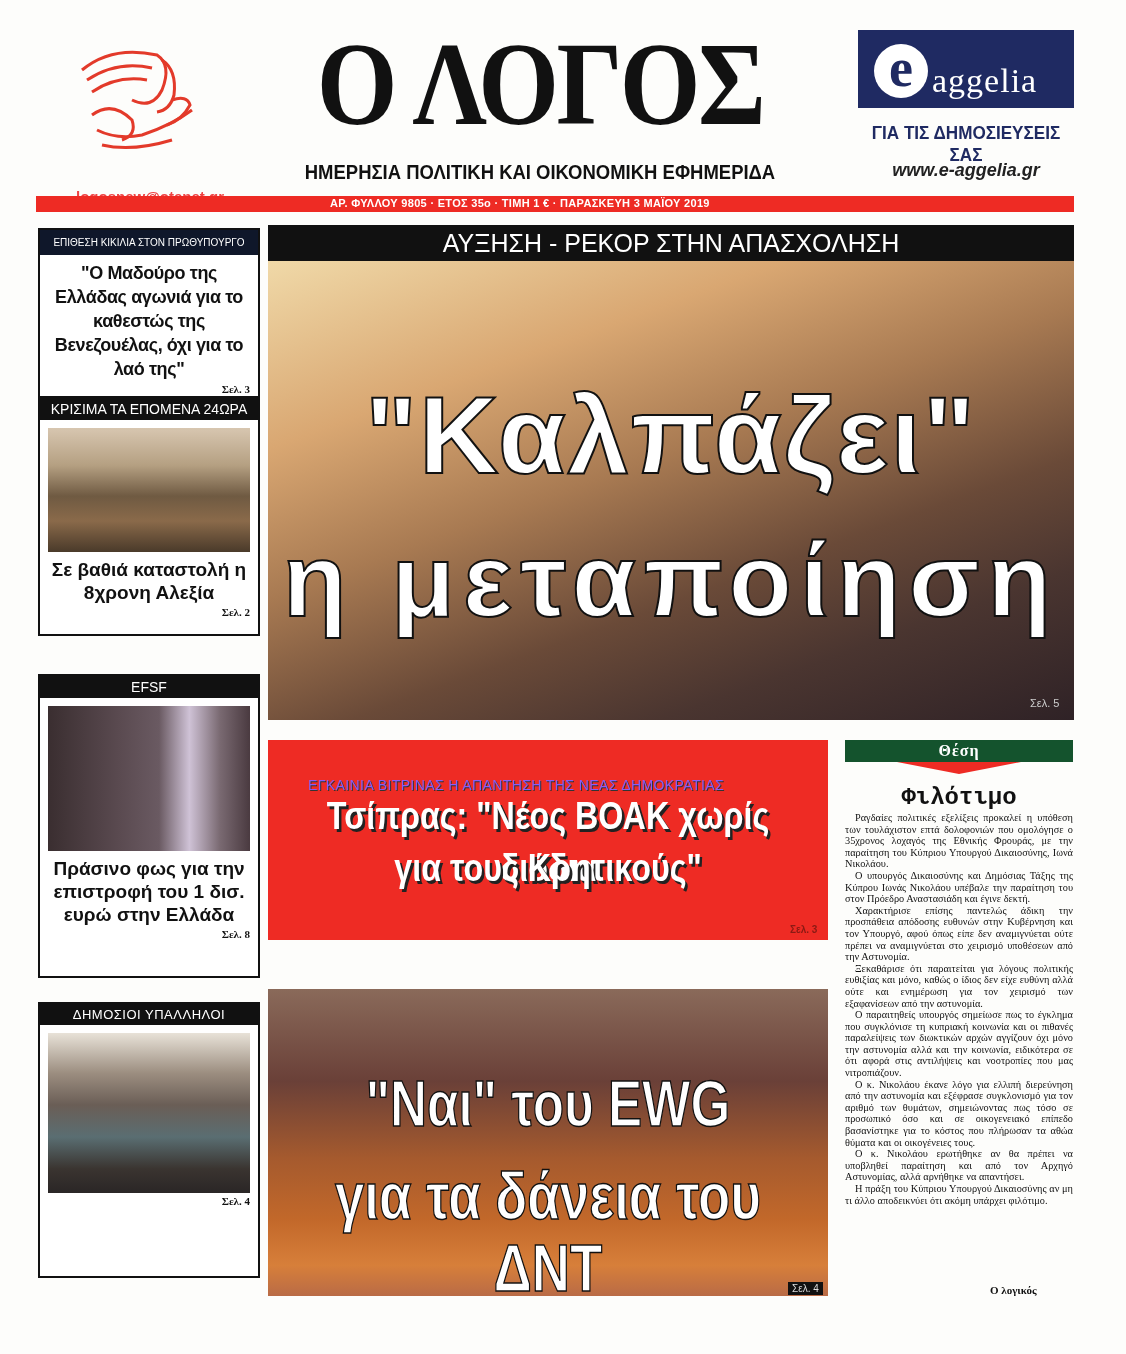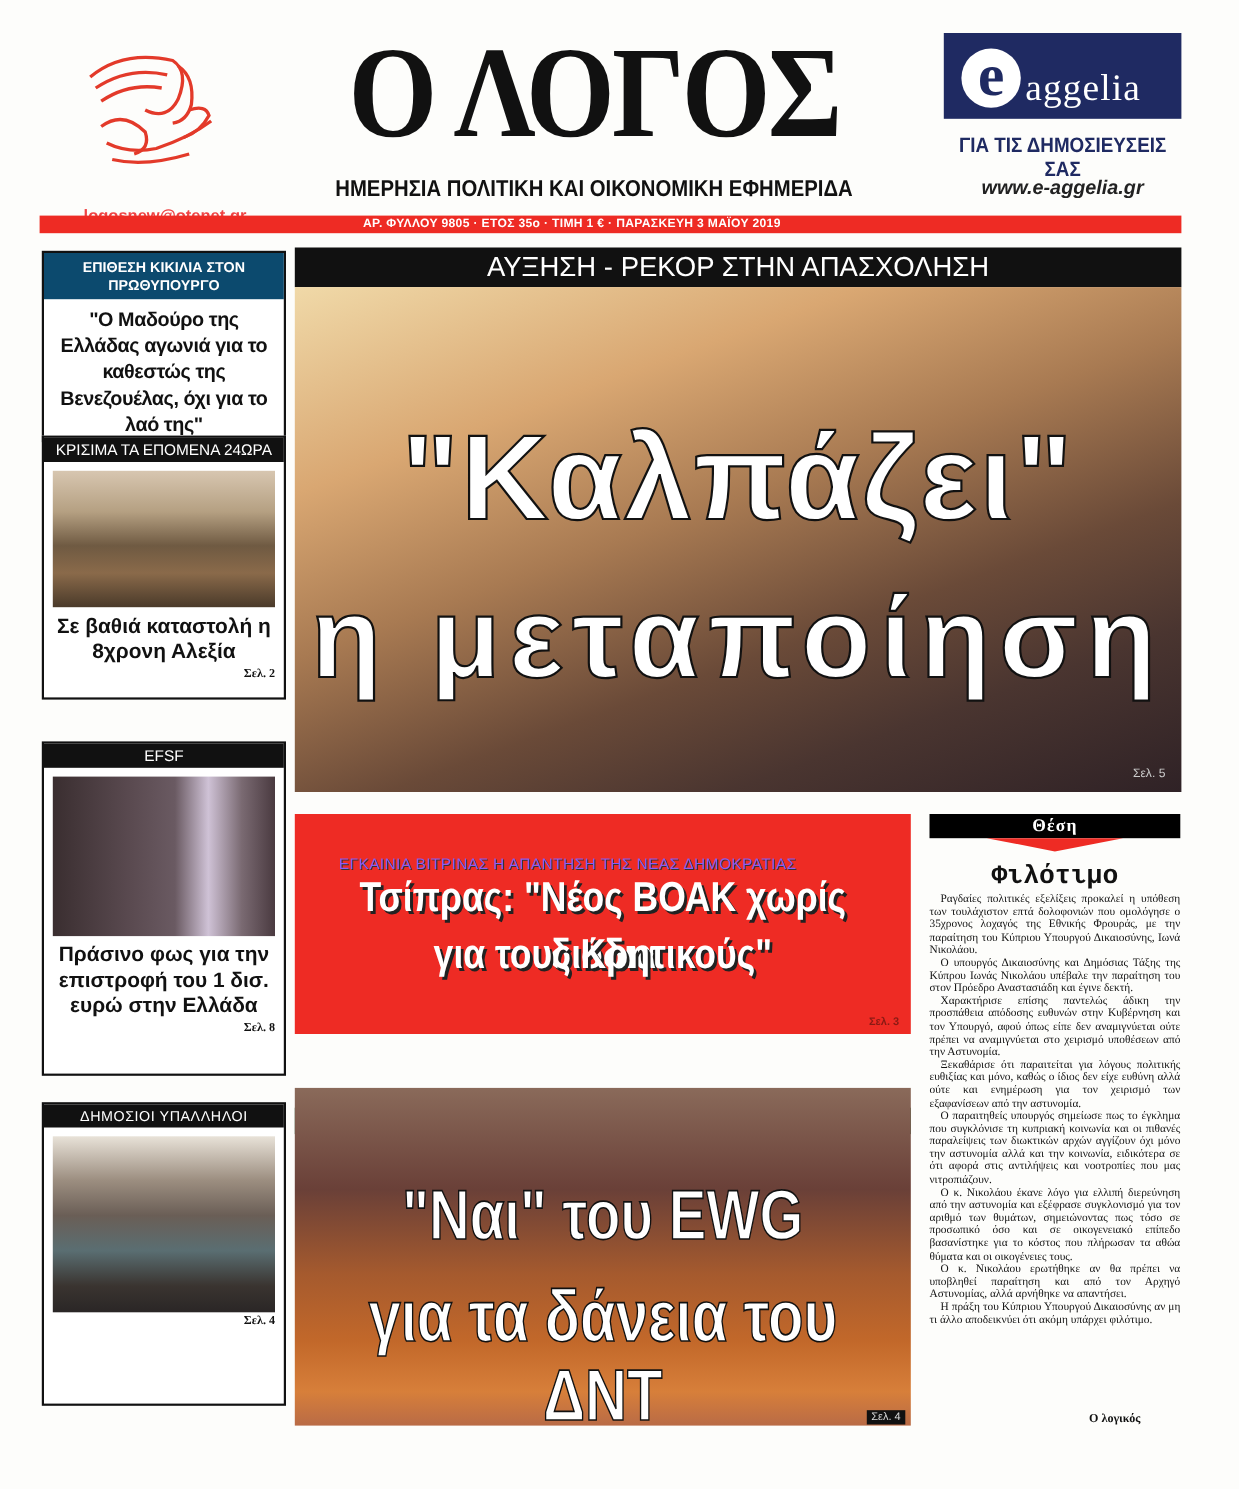--- a/index.html
+++ b/index.html
@@ -13,42 +13,42 @@
   .ad-box{left:858px;top:30px;width:216px;height:78px;background:#1f2a62;}
   .ad-e{left:874px;top:44px;width:54px;height:54px;border-radius:50%;background:#fff;color:#1f2a62;font-family:"Liberation Serif",serif;font-weight:bold;font-size:54px;line-height:48px;text-align:center;}
   .ad-word{left:932px;top:62px;font-family:"Liberation Serif",serif;font-size:34px;color:#fff;letter-spacing:1px;}
   .ad-line{left:858px;top:122px;width:216px;text-align:center;font-weight:bold;font-size:19px;color:#1f2a62;transform:scaleX(0.9);}
   .ad-url{left:858px;top:160px;width:216px;text-align:center;font-weight:bold;font-style:italic;font-size:18px;color:#222;}
   .redbar{left:36px;top:196px;width:1038px;height:16px;background:#ee2b24;}
   .redbar-text{left:330px;top:197px;font-weight:bold;font-size:11px;color:#fff;letter-spacing:0.3px;}
   
   .sbox{left:38px;width:218px;border:2px solid #111;background:#fff;}
   .sbox-head{background:#111;color:#fff;text-align:center;font-size:14px;padding:3px 0;}
-  .sbox-head.navy{background:#0c4a6e;font-weight:bold;font-size:13px;line-height:17px;padding:4px 0;}
+  .sbox-head.navy{background:#0f172a;font-weight:normal;font-size:10px;line-height:17px;padding:4px 0;}
   .sbox-title{text-align:center;font-weight:bold;font-size:19px;line-height:23px;padding:6px 6px 0;}
   .sbox-title.heavy{font-size:18px;line-height:24px;letter-spacing:-0.4px;}
   .page-ref{text-align:right;font-weight:bold;font-size:11px;padding:2px 8px 4px;font-family:"Liberation Serif",serif;}
   .photo{margin:8px 8px 0;height:160px;}
   
   .lead-head{left:268px;top:225px;width:806px;height:36px;background:#111;color:#fff;font-size:25px;line-height:36px;text-align:center;transform-origin:center;}
   .lead-photo{left:268px;top:261px;width:806px;height:459px;background:linear-gradient(160deg,#f0d9a8 0%,#d9a772 25%,#a87a52 45%,#6a4a38 65%,#4a3530 80%,#2f2226 100%);}
   .lead-line{left:268px;width:806px;text-align:center;font-weight:bold;color:#fff;-webkit-text-stroke:2px #111;font-size:110px;line-height:120px;letter-spacing:2px;}
   .lead-ref{left:1030px;top:697px;font-size:11px;color:#ccc;}
   
   .redbox{left:268px;top:740px;width:560px;height:200px;background:#ee2b24;}
   .redbox-kicker{left:268px;top:762px;width:496px;text-align:center;color:#8b5cf6;font-size:14px;letter-spacing:0.4px;text-shadow:1px 1px 0 #333;margin-top:15px;}
   .redbox-title{left:268px;top:790px;width:560px;text-align:center;color:#fff;font-weight:bold;font-size:38px;line-height:52px;text-shadow:3px 3px 0 #222;transform:scaleX(0.85);}
   .redbox-ref{left:790px;top:924px;font-size:10px;font-weight:bold;color:#8a1a14;}
   
   .ewg-head{left:268px;top:1007px;width:560px;height:24px;background:#14532d;color:#fff;font-size:15px;line-height:24px;text-align:right;}
   .ewg-photo{left:268px;top:989px;width:560px;height:307px;background:linear-gradient(180deg,#8a6a5a 0%,#6a4038 30%,#a55a2e 55%,#c2682a 75%,#d77f3a 90%,#b96b46 100%);}
   .ewg-line{left:268px;width:560px;text-align:center;font-weight:bold;color:#fff;-webkit-text-stroke:1.5px #111;font-size:64px;line-height:72px;transform:scaleX(0.8);}
   .ewg-ref{left:788px;top:1282px;background:#111;color:#ddd;font-size:10px;padding:1px 4px;}
   
-  .op-band{left:845px;top:740px;width:228px;height:22px;background:#000000;color:#fff;text-align:center;font-family:"Liberation Serif",serif;font-weight:bold;font-size:16px;line-height:22px;letter-spacing:1px;}
+  .op-band{left:845px;top:740px;width:228px;height:22px;background:#14532d;color:#fff;text-align:center;font-family:"Liberation Serif",serif;font-weight:bold;font-size:16px;line-height:22px;letter-spacing:1px;}
   .op-arrow{left:897px;top:762px;width:0;height:0;border-left:62px solid transparent;border-right:62px solid transparent;border-top:12px solid #ee2b24;}
   .op-title{left:845px;top:784px;width:228px;text-align:center;font-family:Liberation Mono, monospace;font-weight:bold;font-size:24px;}
   .op-body{left:845px;top:812px;width:228px;font-family:"Liberation Serif",serif;font-size:10.3px;line-height:11.6px;text-align:justify;}
   .op-body p{margin:0;text-indent:10px;}
   .op-sig{left:990px;top:1284px;font-family:"Liberation Serif",serif;font-weight:bold;font-size:11px;}
 </style>
 </head>
 <body>
 
 <div class="abs logo-art">

